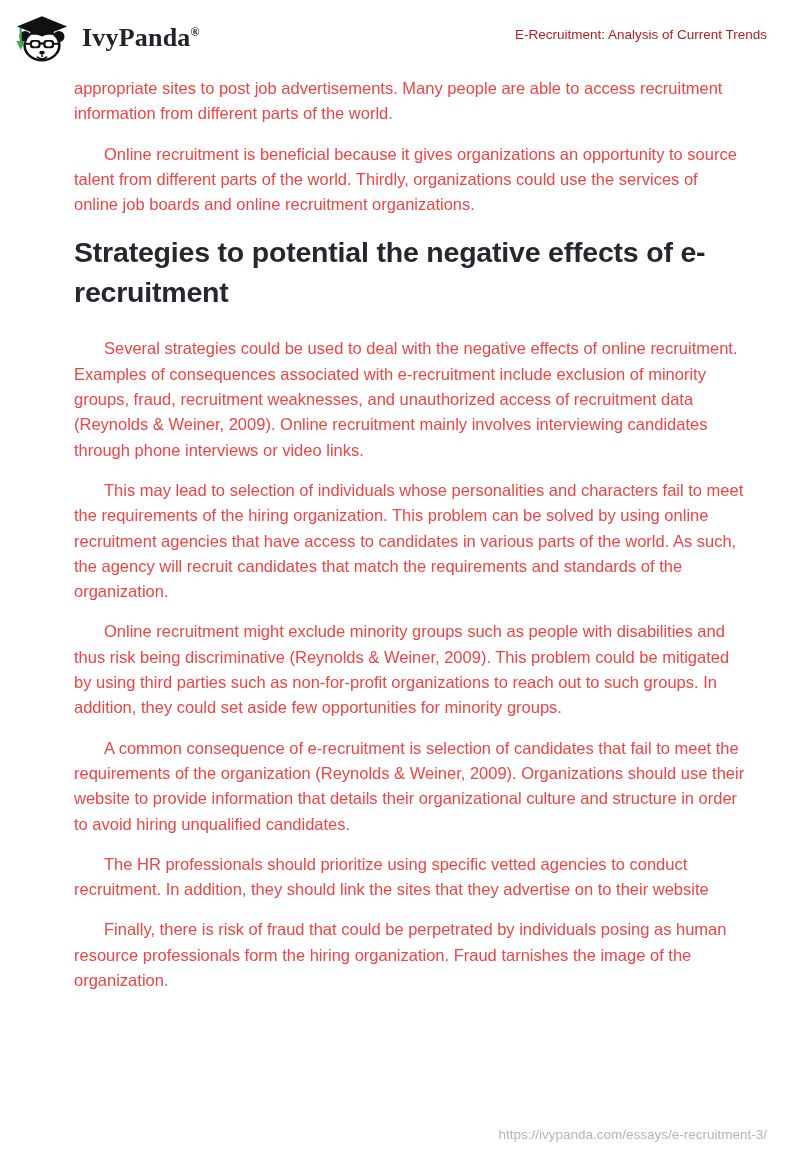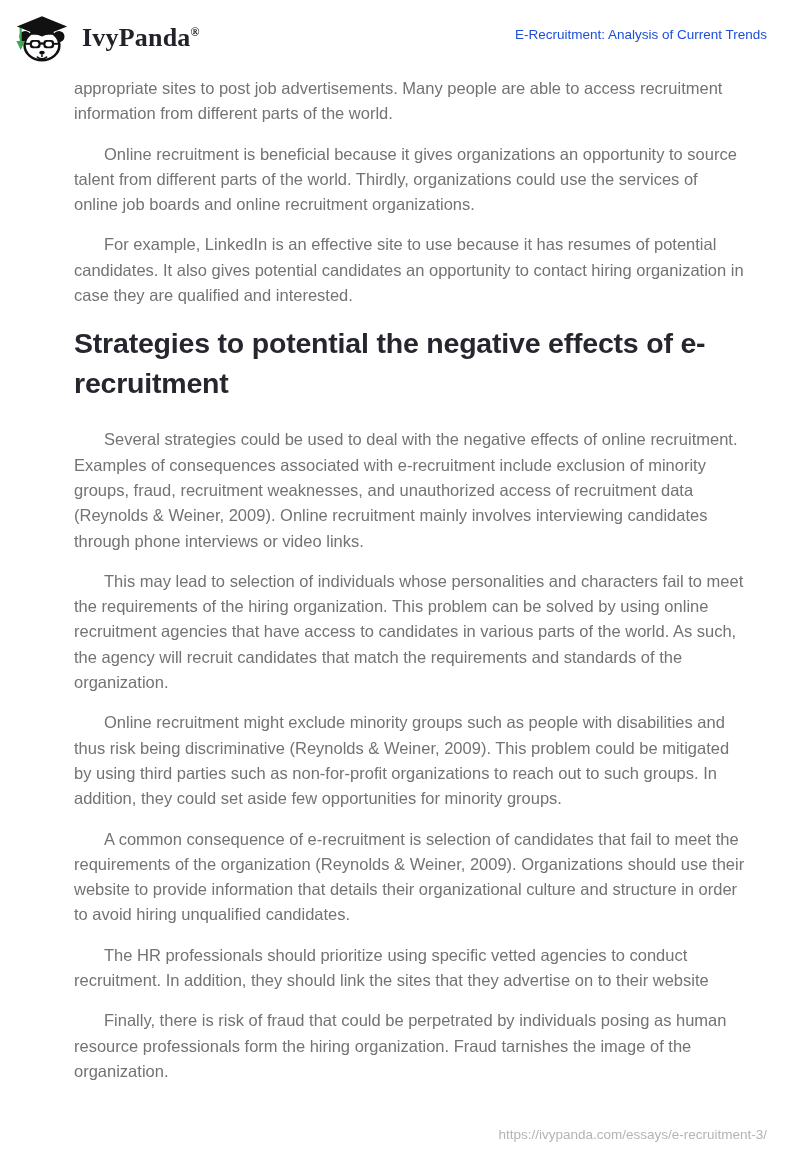--- a/index.html
+++ b/index.html
@@ -43,32 +43,32 @@
     font-size: 12px;
     font-weight: 700;
     vertical-align: super;
     line-height: 0;
   }
   .doc-title {
     margin-left: auto;
     align-self: flex-start;
     margin-top: 9px;
     font-size: 13.5px;
-    color: #1d4ed8;
+    color: #b91c1c;
     white-space: nowrap;
   }
   
   .essay {
     width: 672px;
     margin: 18px 0 0 74px;
   }
   .essay p {
     font-size: 16.5px;
     line-height: 25.3px;
-    color: #737373;
+    color: #ef4444;
     margin: 0 0 15px 0;
     text-indent: 30px;
     text-align: left;
   }
   .essay p.continuation { text-indent: 0; }
   .essay h2 {
     font-size: 28.5px;
     line-height: 40px;
     font-weight: 700;
     color: #26262e;
@@ -121,21 +121,20 @@
         <path d="M26.3,43.2 Q31,47 35.7,43.2" stroke="#111111" stroke-width="1.8" fill="none" stroke-linecap="round"></path>
       </svg>
     </span>
     <span class="brand-text"><span>IvyPanda</span><sup>®</sup></span>
     <span class="doc-title">E-Recruitment: Analysis of Current Trends</span>
   </header>
 
   <main class="essay">
     <p class="continuation">appropriate sites to post job advertisements. Many people are able to access recruitment information from different parts of the world.</p>
     <p>Online recruitment is beneficial because it gives organizations an opportunity to source talent from different parts of the world. Thirdly, organizations could use the services of online job boards and online recruitment organizations.</p>
-    <p>For example, LinkedIn is an effective site to use because it has resumes of potential candidates. It also gives potential candidates an opportunity to contact hiring organization in case they are qualified and interested.</p>
 
     <h2>Strategies to potential the negative effects of e-recruitment</h2>
 
     <p>Several strategies could be used to deal with the negative effects of online recruitment. Examples of consequences associated with e-recruitment include exclusion of minority groups, fraud, recruitment weaknesses, and unauthorized access of recruitment data (Reynolds &amp; Weiner, 2009). Online recruitment mainly involves interviewing candidates through phone interviews or video links.</p>
     <p>This may lead to selection of individuals whose personalities and characters fail to meet the requirements of the hiring organization. This problem can be solved by using online recruitment agencies that have access to candidates in various parts of the world. As such, the agency will recruit candidates that match the requirements and standards of the organization.</p>
     <p>Online recruitment might exclude minority groups such as people with disabilities and thus risk being discriminative (Reynolds &amp; Weiner, 2009). This problem could be mitigated by using third parties such as non-for-profit organizations to reach out to such groups. In addition, they could set aside few opportunities for minority groups.</p>
     <p>A common consequence of e-recruitment is selection of candidates that fail to meet the requirements of the organization (Reynolds &amp; Weiner, 2009). Organizations should use their website to provide information that details their organizational culture and structure in order to avoid hiring unqualified candidates.</p>
     <p>The HR professionals should prioritize using specific vetted agencies to conduct recruitment. In addition, they should link the sites that they advertise on to their website</p>
     <p>Finally, there is risk of fraud that could be perpetrated by individuals posing as human resource professionals form the hiring organization. Fraud tarnishes the image of the organization.</p>
   </main>

